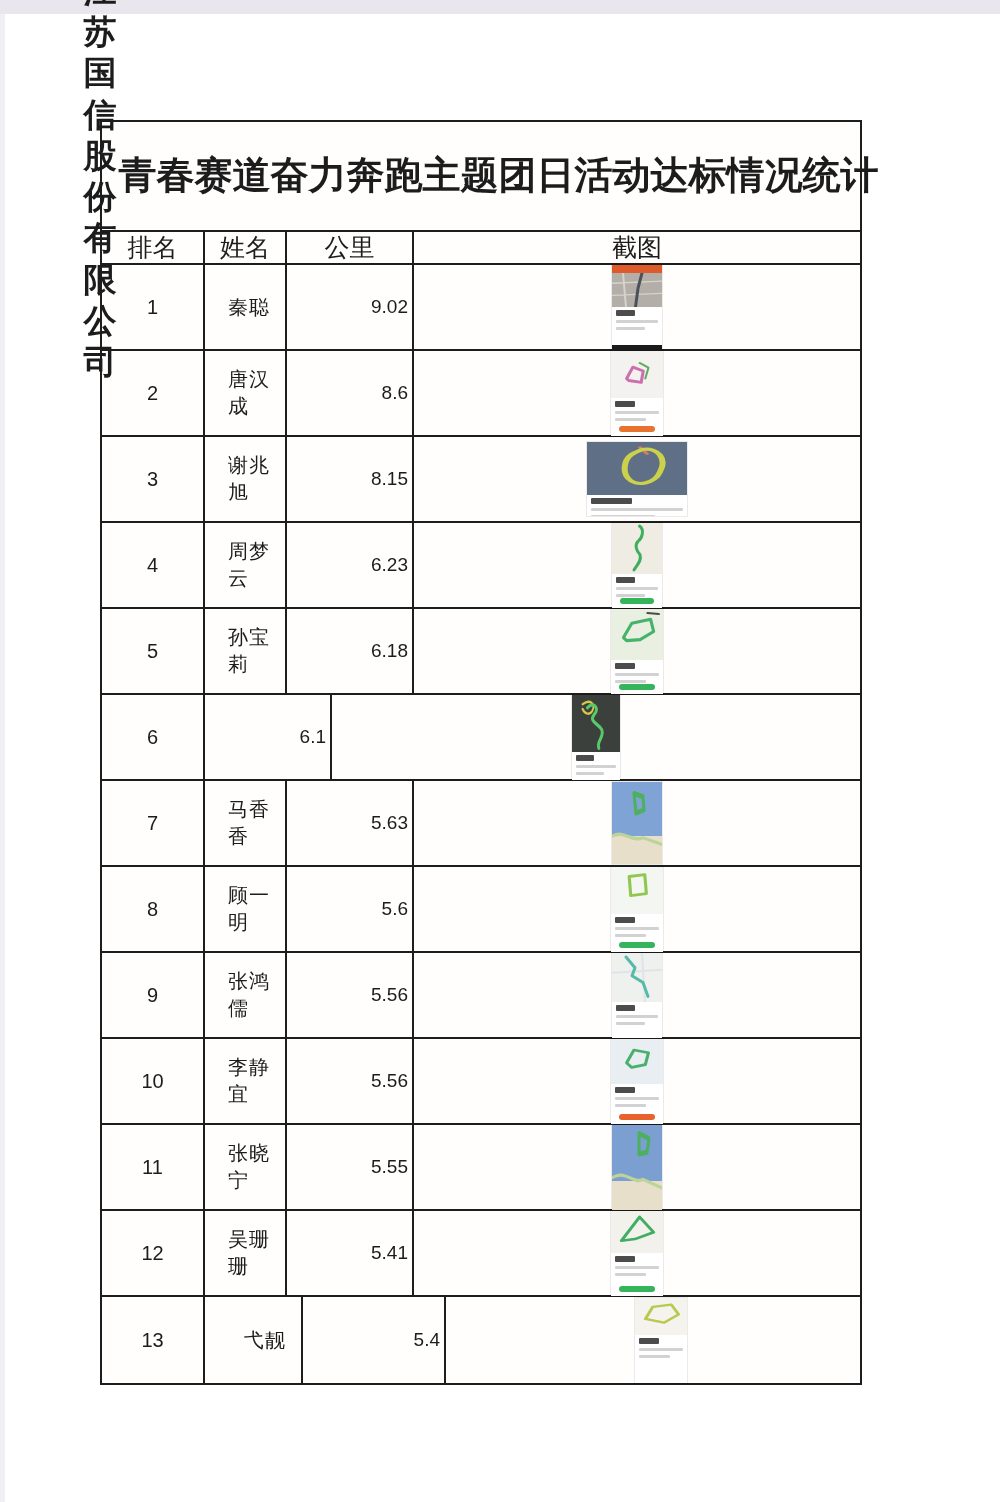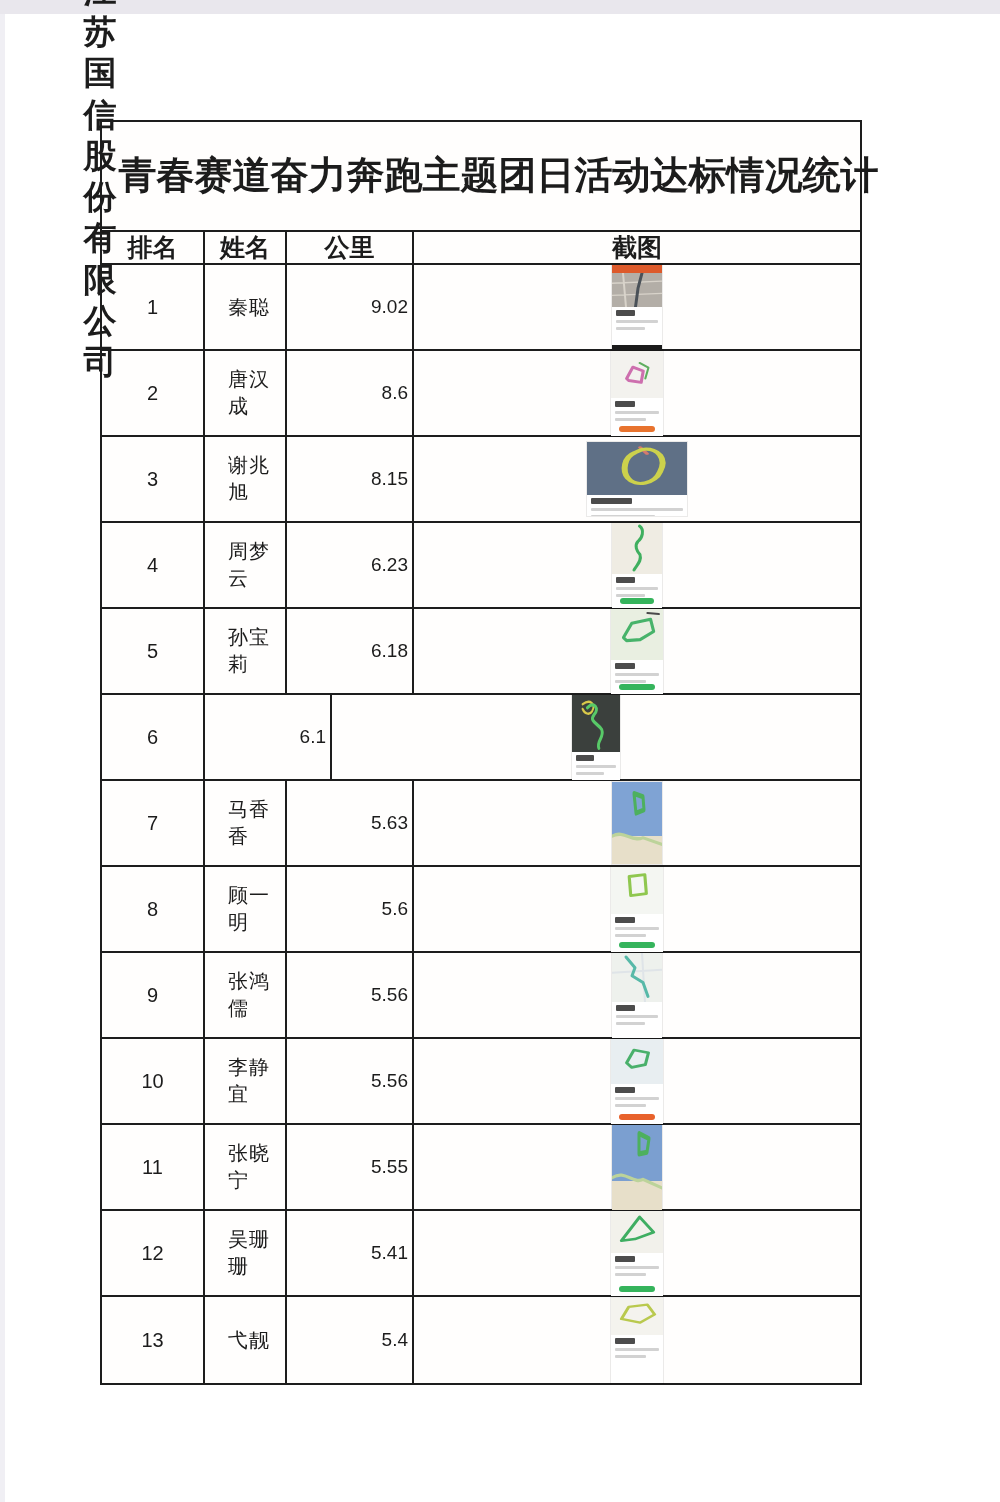--- a/index.html
+++ b/index.html
@@ -18,28 +18,28 @@
   .title-cell{
     height:110px;border-bottom:2px solid #1d1d1d;box-sizing:border-box;
     display:flex;flex-direction:row;justify-content:center;align-items:center;
     text-align:center;
   }
   .title-l1{font-size:33px;font-weight:bold;letter-spacing:2px;line-height:1.25;}
   .title-l2{font-size:38px;font-weight:bold;letter-spacing:0px;line-height:1.2;white-space:nowrap;}
 
   .hdr-row{display:flex;height:33px;border-bottom:2px solid #1d1d1d;box-sizing:border-box;}
   .hdr-cell{
-    font-size:25px;font-weight:bold;display:flex;align-items:center;justify-content:center;
+    font-size:25px;font-weight:normal;display:flex;align-items:center;justify-content:center;
     box-sizing:border-box;border-right:2px solid #1d1d1d;
   }
   .hdr-cell:last-child{border-right:none;}
   .c1{width:103px;} .c2{width:82px;} .c3{width:127px;} .c4{width:474px;flex:1;}
 
   .data-row{display:flex;height:86px;border-bottom:2px solid #1d1d1d;box-sizing:border-box;}
-  .data-row:last-child{border-bottom:none;}
+  .data-row:last-child{border-bottom:none;gap:16px;}
   .cell{box-sizing:border-box;border-right:2px solid #1d1d1d;display:flex;align-items:center;}
   .cell:last-child{border-right:none;}
   .rank-cell{justify-content:center;font-size:20px;}
   .name-cell{justify-content:flex-start;padding-left:23px;font-size:20px;letter-spacing:1px;}
   .km-cell{justify-content:flex-end;padding-right:4px;font-size:19px;}
   .shot-cell{justify-content:center;}
 
   
   .thumb{
     display:flex;flex-direction:column;background:#ffffff;

